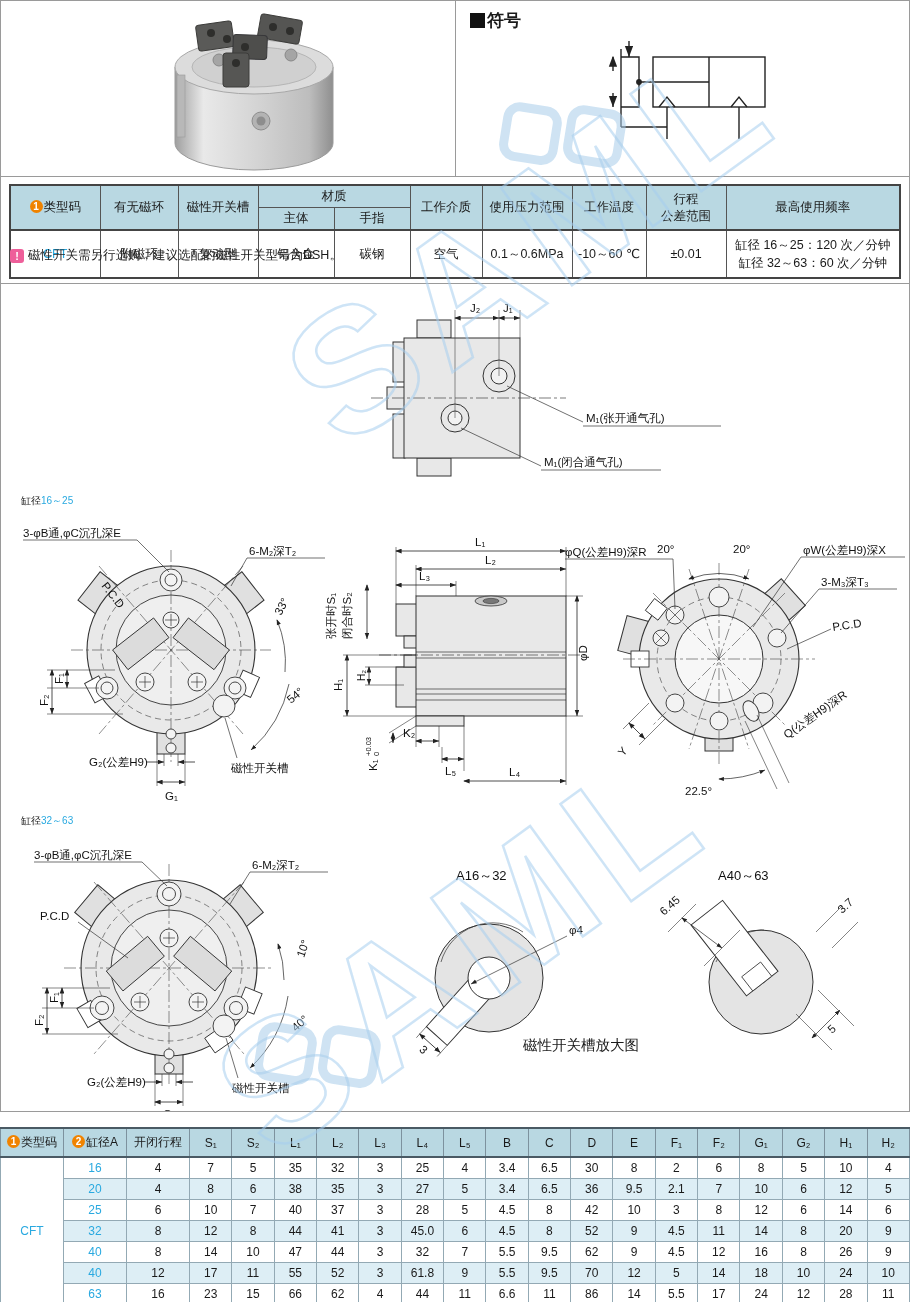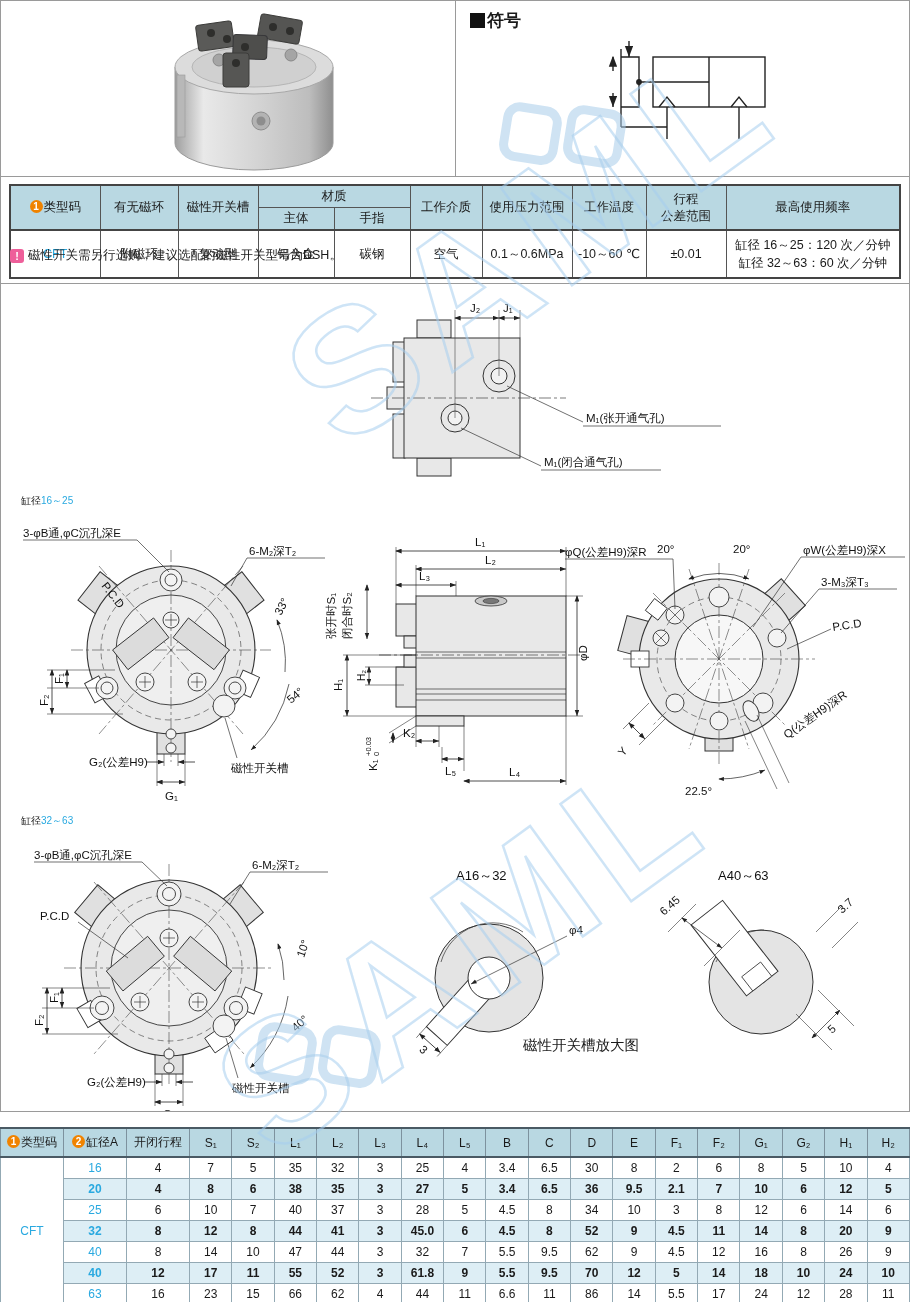--- a/index.html
+++ b/index.html
@@ -36,21 +36,21 @@
   svg .sm{font-size:10px;}
   .caption{position:absolute;font-size:14.5px;font-weight:normal;z-index:2;}
 
   
   .dim-wrap{position:absolute;left:0;top:1127px;width:910px;z-index:1;}
   table.dim{width:100%;border-collapse:collapse;table-layout:fixed;font-size:12px;
             border-top:2px solid #4a5a64;border-bottom:2px solid #4a5a64;}
   table.dim th{background:#b9d8e2;border:1px solid #7d929e;height:27px;font-weight:normal;padding:0;}
   table.dim thead{border-bottom:2px solid #4a5a64;}
   table.dim td{border:1px solid #93a9b4;height:20px;text-align:center;background:#fff;padding:0;}
-  table.dim tr.alt td{background:#ddeef5;font-weight:bold;}
+  table.dim tr.alt td{background:#ddeef5;}
   table.dim td.type-cell{background:#fff;color:#29a9e0;}
   table.dim td.bore-cell{color:#29a9e0;background:inherit;}
   table.dim tr.alt td.bore-cell{background:#ddeef5;}
   table.dim th:nth-child(1),table.dim th:nth-child(2),table.dim th:nth-child(3){width:62px;}
 
   
   .wm{position:absolute;z-index:6;pointer-events:none;font-weight:bold;font-size:175px;letter-spacing:14px;
       color:transparent;-webkit-text-stroke:2.5px rgba(165,205,238,.55);transform:rotate(-36deg);white-space:nowrap;}
   .chain{position:absolute;z-index:6;pointer-events:none;transform:rotate(-36deg);opacity:.55;}
 </style>
@@ -695,21 +695,21 @@
           <td>6</td>
           <td>10</td>
           <td>7</td>
           <td>40</td>
           <td>37</td>
           <td>3</td>
           <td>28</td>
           <td>5</td>
           <td>4.5</td>
           <td>8</td>
-          <td>34</td>
+          <td>42</td>
           <td>10</td>
           <td>3</td>
           <td>8</td>
           <td>12</td>
           <td>6</td>
           <td>14</td>
           <td>6</td>
         </tr>
         <tr class="alt">
           <td class="bore-cell">32</td>

